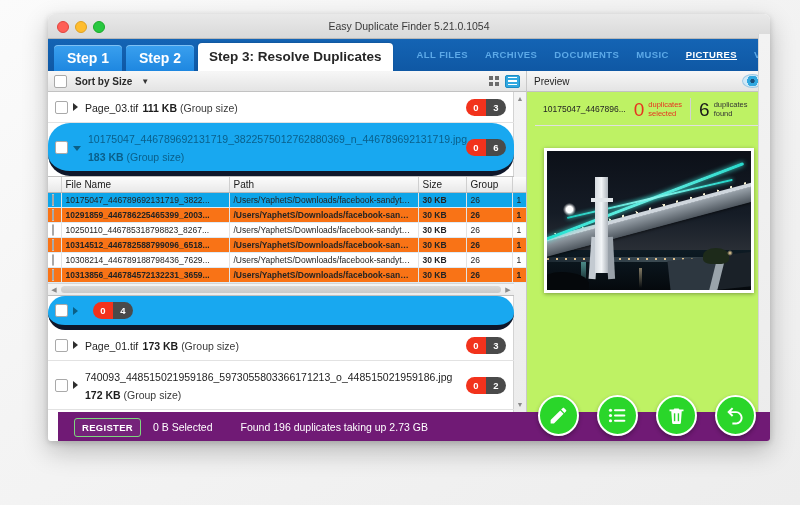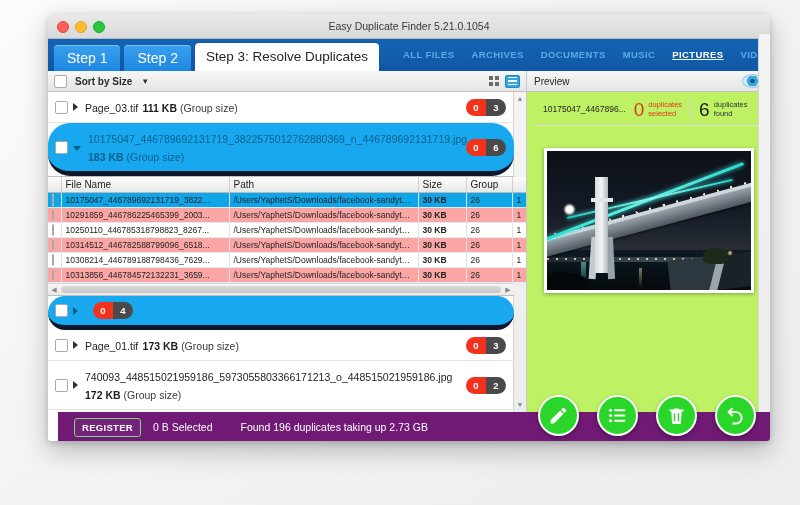--- a/index.html
+++ b/index.html
@@ -38,20 +38,21 @@
     height:32px;background:linear-gradient(#1464b4,#0f58a4);
     position:relative;display:flex;align-items:flex-end;
   }
   .steps{display:flex;align-items:flex-end;height:32px;padding-left:6px;}
   .step{
     height:26px;line-height:26px;padding:0 13px;margin-right:4px;
     border-radius:4px 4px 0 0;font-size:14px;color:#fff;
     background:linear-gradient(#3aa0ef,#1e87e0);
     box-shadow:inset 0 1px 0 rgba(255,255,255,.35);
     white-space:nowrap;
+    font-weight:bold;
   }
   .step.active{
     background:#fff;color:#262626;height:28px;line-height:28px;
     box-shadow:0 -1px 2px rgba(0,0,0,.12);font-size:13.5px;padding:0 11px;
   }
   .navtabs{
     display:flex;align-items:center;gap:17px;margin-left:20px;
     height:32px;padding-bottom:1px;
   }
   .ntab{
@@ -135,21 +136,21 @@
   table.files th{
     background:linear-gradient(#fcfcfc,#e8e8e8);border-bottom:1px solid #b9b9b9;
     border-right:1px solid #cfcfcf;font-size:10px;color:#1a1a1a;text-align:left;
     padding:2px 4px;font-weight:normal;height:15px;box-sizing:border-box;
   }
   table.files td{
     border-bottom:1px solid #dcebf5;border-right:1px solid #e3e3e3;
     font-size:8.5px;color:#232323;padding:2px 4px;height:14px;box-sizing:border-box;
     white-space:nowrap;overflow:hidden;text-overflow:ellipsis;
   }
-  table.files tr.even td{background:#fca5a5;}
+  table.files tr.even td{background:#f97316;font-weight:bold;}
   table.files tr.odd td{background:#ffffff;}
   table.files tr.hl td{background:#0ea5e9;}
   td.size{font-weight:bold;}
   td.ck{padding:1px 2px;}
   td.ck .cbx{width:9px;height:9px;}
   .hscroll{
     height:11px;background:linear-gradient(#f4f4f4,#ebebeb);
     border-top:1px solid #d6d6d6;display:flex;align-items:center;padding:0 2px;
   }
   .hthumb{flex:1;height:7px;background:linear-gradient(#d9d9d9,#c9c9c9);border-radius:4px;margin:0 3px;}

